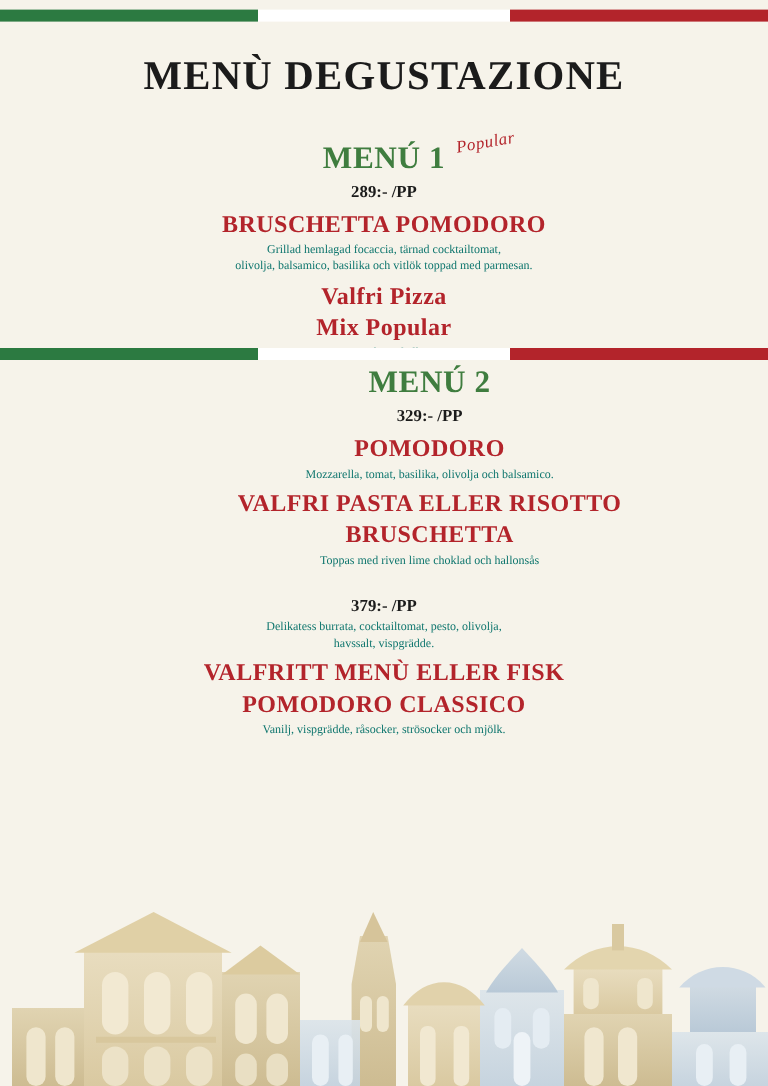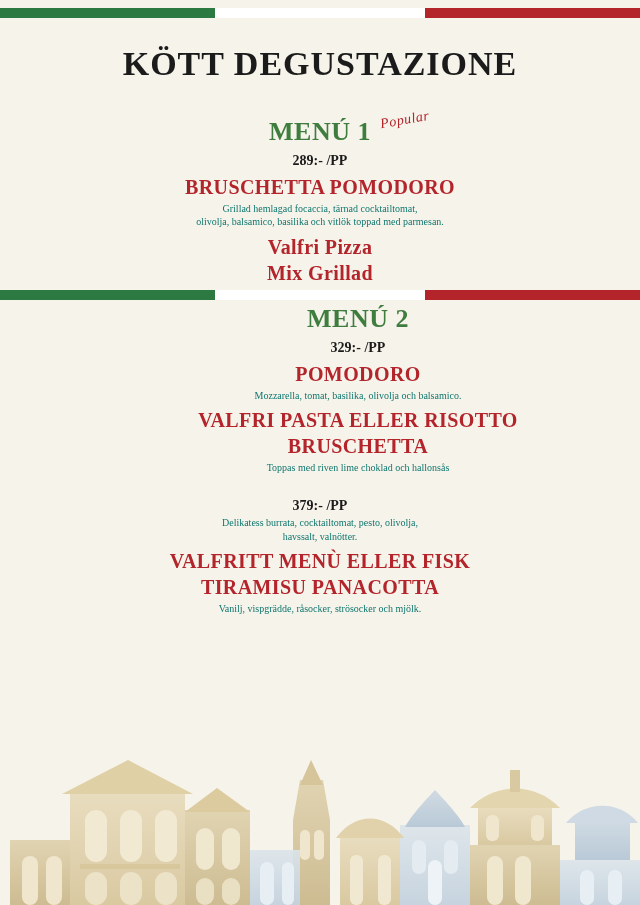--- a/index.html
+++ b/index.html
@@ -131,33 +131,33 @@
 <body>
 
 <div class="page">
 
   <div class="flag-bar flag-top">
     <div class="seg green"></div>
     <div class="seg white"></div>
     <div class="seg red"></div>
   </div>
 
-  <div class="title">KÖTT DEGUSTAZIONE</div>
+  <div class="title">MENÙ DEGUSTAZIONE</div>
 
   <div class="menu-block menu-1">
     <div class="menu-heading">
       <span>MENÚ 1</span>
       <span class="popular">Popular</span>
     </div>
     <div class="price">289:- /PP</div>
     <div class="course-title">BRUSCHETTA POMODORO</div>
     <div class="course-desc" style="white-space: pre-line;">Grillad hemlagad focaccia, tärnad cocktailtomat,
 olivolja, balsamico, basilika och vitlök toppad med parmesan.</div>
     <div class="course-title">Valfri Pizza</div>
-    <div class="course-title tight">Mix Grillad</div>
+    <div class="course-title tight">Mix Popular</div>
     <div class="course-desc">Mango, lime, hallon.</div>
   </div>
 
   <div class="flag-bar flag-mid">
     <div class="seg green"></div>
     <div class="seg white"></div>
     <div class="seg red"></div>
   </div>
 
   <div class="menu-block menu-2">
@@ -168,23 +168,23 @@
     <div class="course-title">POMODORO</div>
     <div class="course-desc">Mozzarella, tomat, basilika, olivolja och balsamico.</div>
     <div class="course-title">VALFRI PASTA ELLER RISOTTO</div>
     <div class="course-title tight">BRUSCHETTA</div>
     <div class="course-desc">Toppas med riven lime choklad och hallonsås</div>
   </div>
 
   <div class="menu-block menu-3">
     <div class="price">379:- /PP</div>
     <div class="course-desc" style="white-space: pre-line;">Delikatess burrata, cocktailtomat, pesto, olivolja,
-havssalt, valnötter.</div>
+havssalt, vispgrädde.</div>
     <div class="course-title">VALFRITT MENÙ ELLER FISK</div>
-    <div class="course-title tight">TIRAMISU PANACOTTA</div>
+    <div class="course-title tight">POMODORO CLASSICO</div>
     <div class="course-desc">Vanilj, vispgrädde, råsocker, strösocker och mjölk.</div>
   </div>
 
   <svg class="illustration" viewBox="0 0 640 245" preserveAspectRatio="none">
     <defs>
       <linearGradient id="sand" x1="0" y1="0" x2="0" y2="1">
         <stop offset="0%" stop-color="#e6d9b8" stop-opacity="0.85"></stop>
         <stop offset="100%" stop-color="#d8c79d" stop-opacity="0.95"></stop>
       </linearGradient>
       <linearGradient id="sand2" x1="0" y1="0" x2="0" y2="1">

